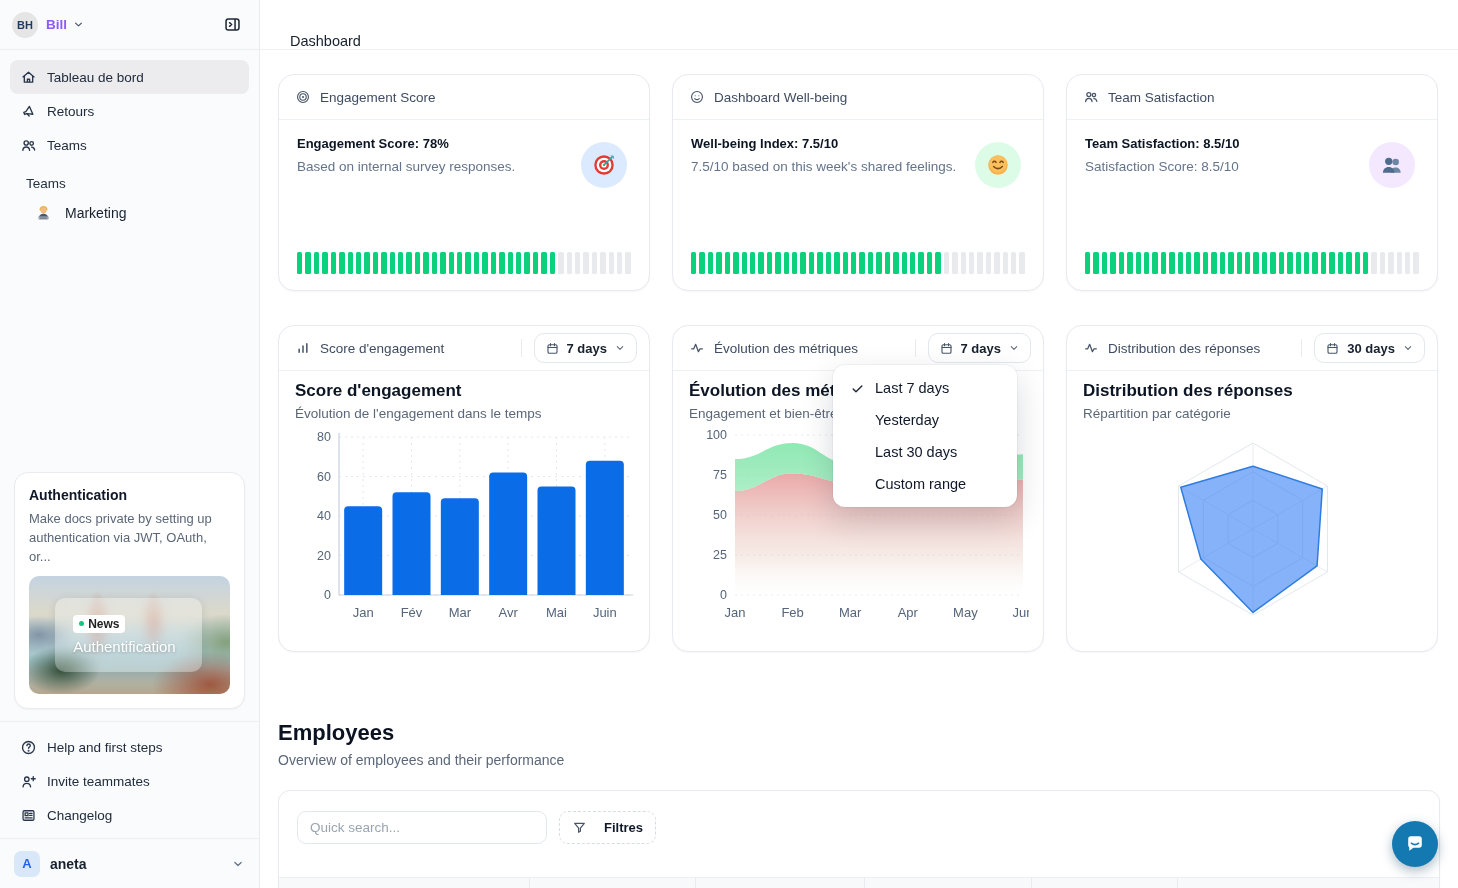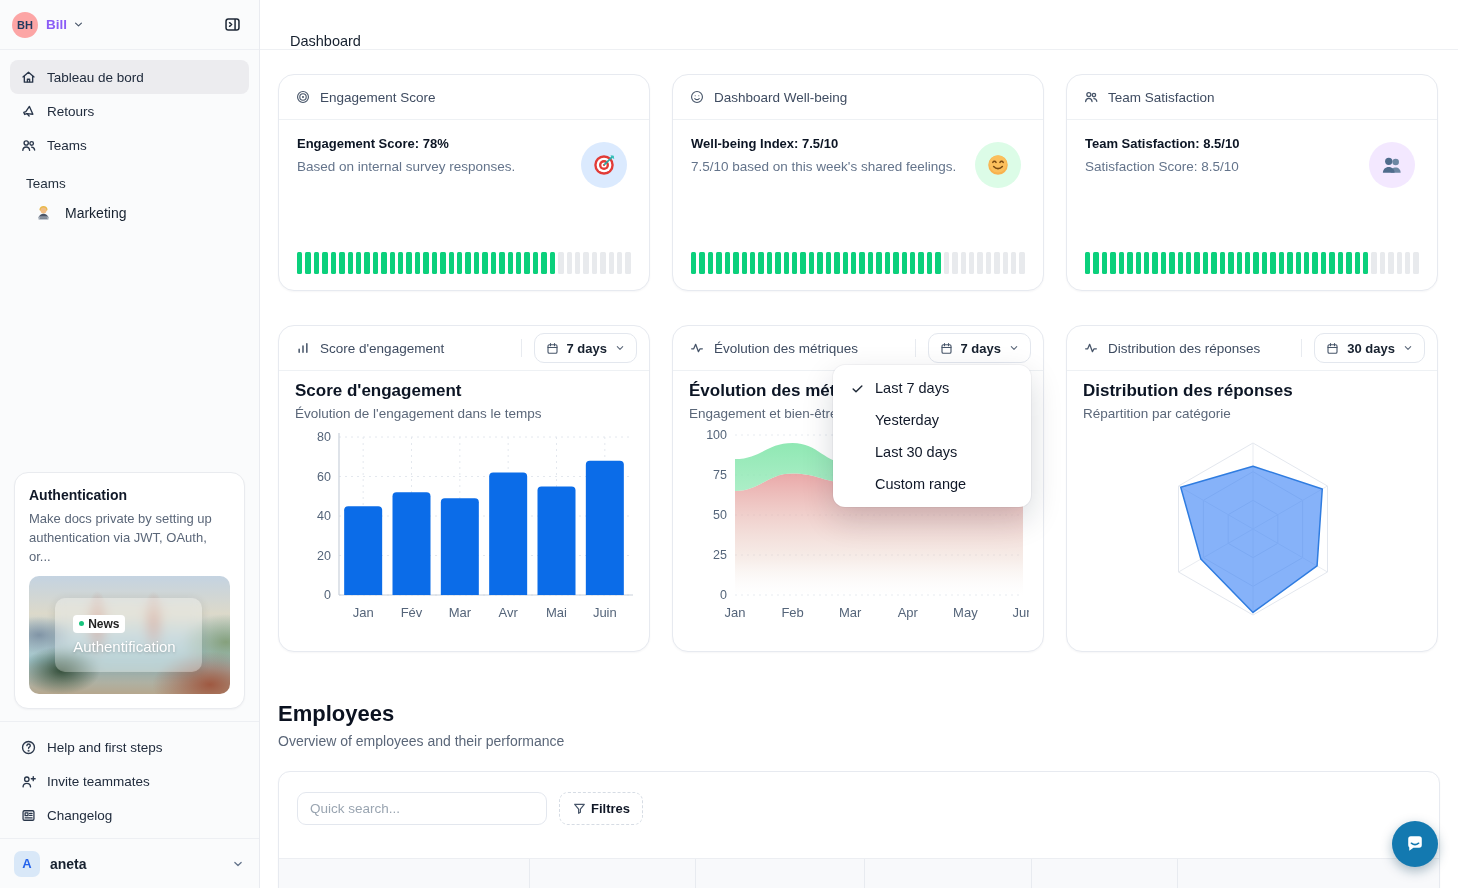--- a/index.html
+++ b/index.html
@@ -3,21 +3,21 @@
 <meta charset="utf-8">
 <style>
   *{margin:0;padding:0;box-sizing:border-box}
   html,body{width:1458px;height:888px}
   body{font-family:"Liberation Sans",sans-serif;color:#16212f;background:#fff;overflow:hidden}
   .app{position:relative;width:1458px;height:888px;background:#fff;overflow:hidden}
 
   
   .sidebar{position:absolute;left:0;top:0;bottom:0;width:260px;background:#fafbfc;border-right:1px solid #e9ebf0;display:flex;flex-direction:column}
   .sb-top{height:50px;flex:0 0 50px;display:flex;align-items:center;gap:8px;padding:0 12px;border-bottom:1px solid #edeff3}
-  .avatar{width:26px;height:26px;border-radius:50%;background:#fca5a5;color:#1f3a5f;font-size:11px;font-weight:700;display:flex;align-items:center;justify-content:center;flex:0 0 26px}
+  .avatar{width:26px;height:26px;border-radius:50%;background:#e5e5e5;color:#1f3a5f;font-size:11px;font-weight:700;display:flex;align-items:center;justify-content:center;flex:0 0 26px}
   .sb-user{display:flex;align-items:center;gap:5px;cursor:pointer}
   .sb-user-name{font-size:13.5px;font-weight:700;color:#8b5cf6}
   .icon{display:inline-flex;align-items:center;justify-content:center;color:#475569}
   .sb-collapse{margin-left:auto;width:30px;height:30px;border-radius:8px;display:flex;align-items:center;justify-content:center;color:#1f2937;cursor:pointer}
   .sb-nav{padding:10px 10px 0}
   .sb-item{height:34px;display:flex;align-items:center;gap:10px;padding:0 10px;border-radius:8px;font-size:13.5px;font-weight:500;color:#212c3d;cursor:pointer}
   .sb-item .icon{color:#29364a}
   .sb-item.active{background:#ececef}
   .sb-section{margin:14px 16px 4px;font-size:13.5px;font-weight:500;color:#25313f}
   .sb-team{height:36px;display:flex;align-items:center;gap:12px;padding:0 14px;margin:2px 10px 0;border-radius:8px;font-size:14px;font-weight:500;cursor:pointer}
@@ -65,32 +65,32 @@
   .vdiv{width:1px;height:18px;background:#e8ebf0;margin-right:12px}
   .range-btn{display:flex;align-items:center;gap:7px;height:30px;padding:0 10px;border:1px solid #e3e7ee;border-radius:10px;background:#fff;font-size:13px;font-weight:600;color:#16202e;cursor:pointer}
   .range-btn .chev{color:#5b6779}
   .chart-body{padding:10px 16px 14px}
   .chart-title{font-size:17px;font-weight:700;color:#0c1524}
   .chart-sub{margin-top:5px;font-size:13.5px;color:#5b6779;white-space:nowrap;overflow:hidden}
   .chart-svg{margin-top:6px;display:block}
   svg text{font-family:"Liberation Sans",sans-serif}
 
   
-  .menu{position:absolute;left:833px;top:365px;width:198px;background:#fff;border-radius:12px;box-shadow:0 12px 32px rgba(15,23,42,.16),0 0 0 1px rgba(15,23,42,.04);padding:7px 0;z-index:50}
+  .menu{position:absolute;left:833px;top:365px;width:184px;background:#fff;border-radius:12px;box-shadow:0 12px 32px rgba(15,23,42,.16),0 0 0 1px rgba(15,23,42,.04);padding:7px 0;z-index:50}
   .menu-item{height:32px;display:flex;align-items:center;gap:8px;padding:0 14px;font-size:14.5px;color:#101828;cursor:pointer}
   .menu-check{width:20px;display:flex;align-items:center;color:#1f2937}
 
   
-  .emp-title{margin-top:49px;font-size:22px;font-weight:700;color:#0b1220}
+  .emp-title{margin-top:68px;font-size:22px;font-weight:700;color:#0b1220}
   .emp-sub{margin-top:6px;font-size:14px;color:#5b6779}
   .table-card{margin-top:22px;background:#fff;border:1px solid #e7eaf0;border-radius:12px;box-shadow:0 1px 2px rgba(16,24,40,.04);height:200px;overflow:hidden}
   .table-tools{display:flex;align-items:center;padding:20px 18px 0}
   .search{width:250px;height:33px;border:1px solid #e3e7ee;border-radius:9px;padding:0 12px;font-size:13.5px;color:#16212f;background:#fff;outline:none}
   .search::placeholder{color:#9aa5b1}
-  .filter-btn{margin-left:12px;height:33px;display:flex;align-items:center;gap:4px;padding:0 12px;border:1.5px dashed #d6dce4;border-radius:9px;background:#fff;font-size:13px;font-weight:600;color:#111827;cursor:pointer}
+  .filter-btn{margin-left:12px;height:33px;display:flex;align-items:center;gap:17px;padding:0 12px;border:1.5px dashed #d6dce4;border-radius:9px;background:#fff;font-size:13px;font-weight:600;color:#111827;cursor:pointer}
   .thead{margin-top:33px;display:flex;background:#f8f9fb;border-top:1px solid #eceef2;height:60px}
   .th{display:flex;align-items:center;gap:9px;padding:0 0 14px 16px;font-size:14px;font-weight:500;color:#3a4757;border-left:1px solid #e8ebf0;align-items:flex-end}
   .th:first-child{border-left:none}
   .th-user{width:250px}.th-team{width:166px}.th-pos{width:169px}.th-part{width:167px}.th-perf{width:146px}.th-tasks{flex:1}
 
   
   .fab{position:absolute;left:1392px;top:821px;width:46px;height:46px;border-radius:50%;background:var(--fab,#1379b0);box-shadow:0 4px 12px rgba(10,60,90,.35);display:flex;align-items:center;justify-content:center;cursor:pointer;z-index:60}
 </style>
 </head>
 <body>

